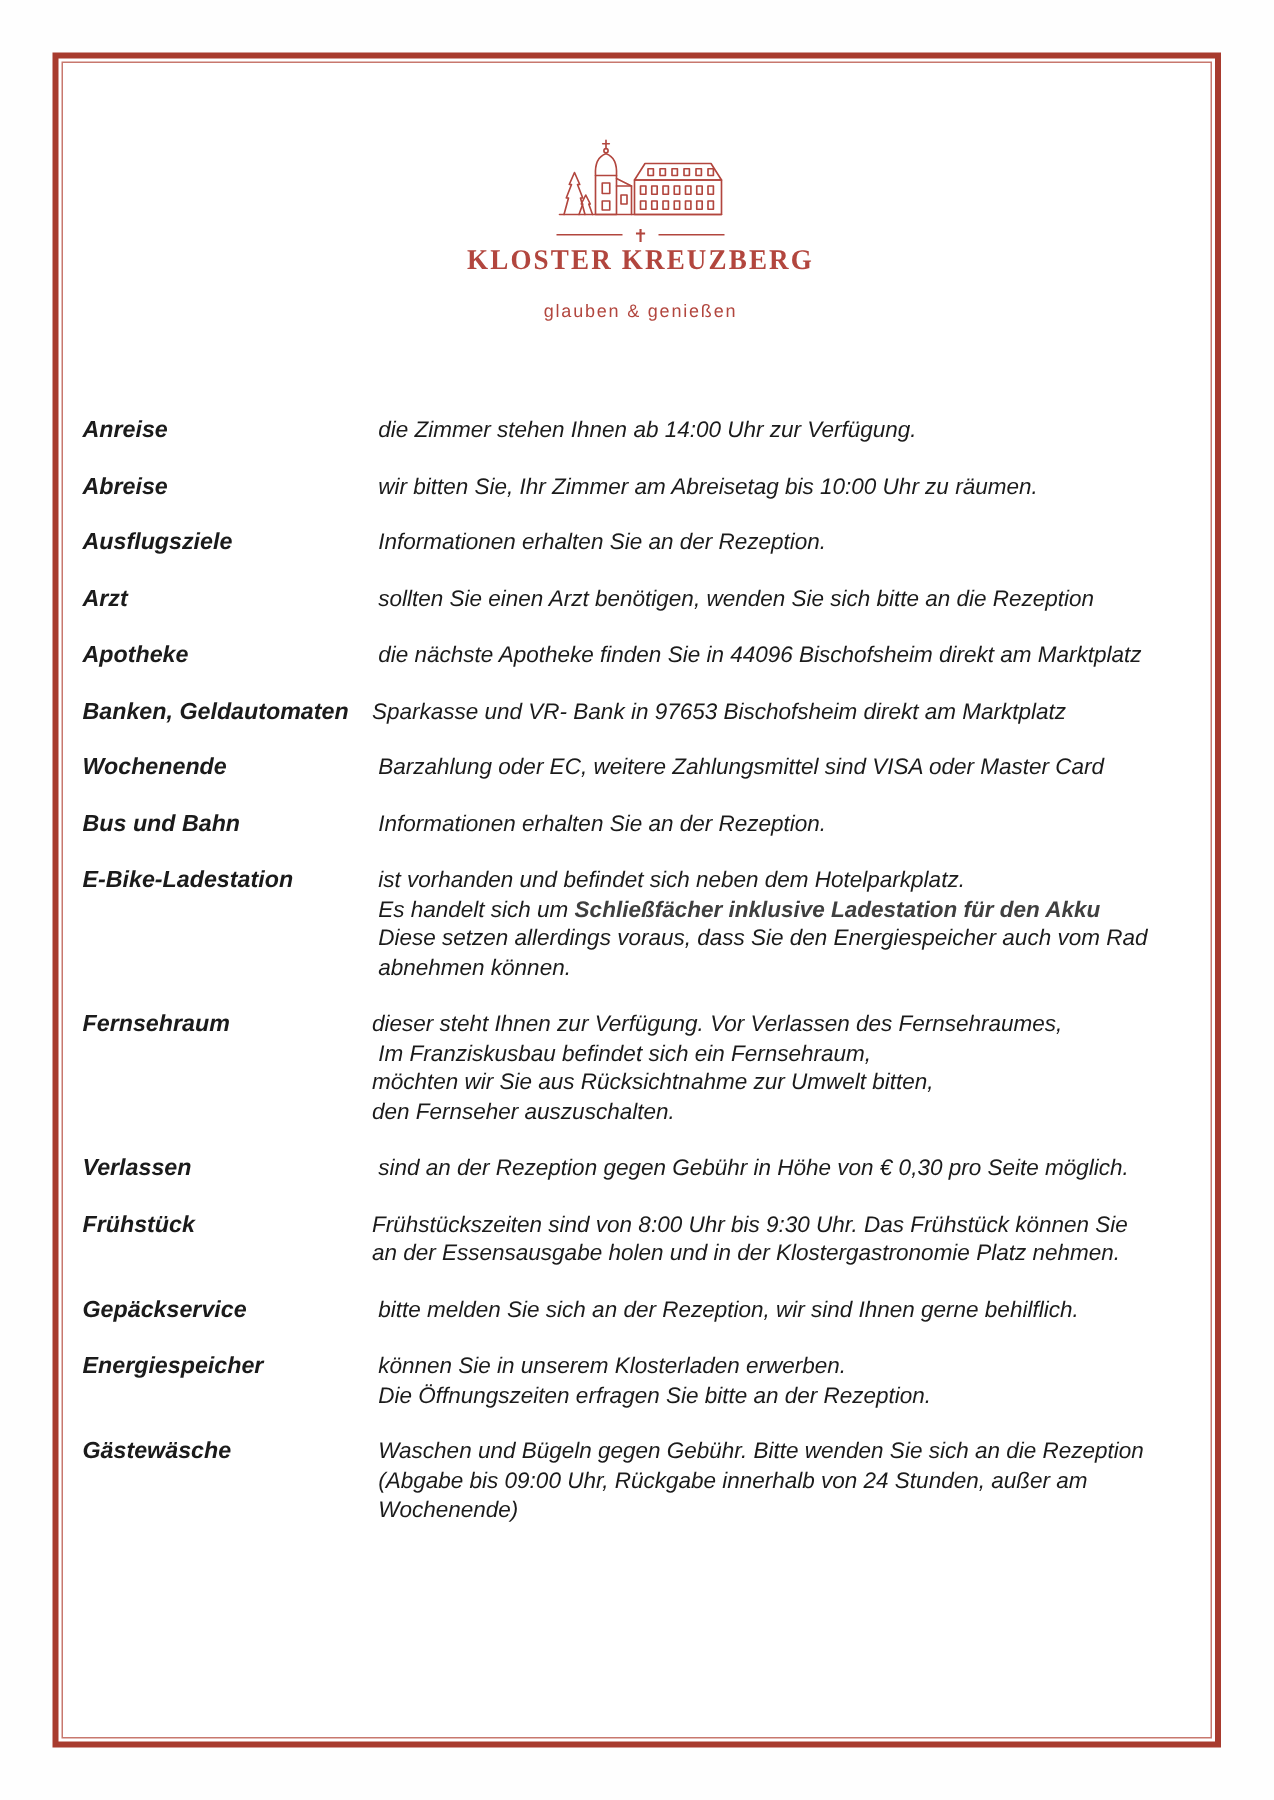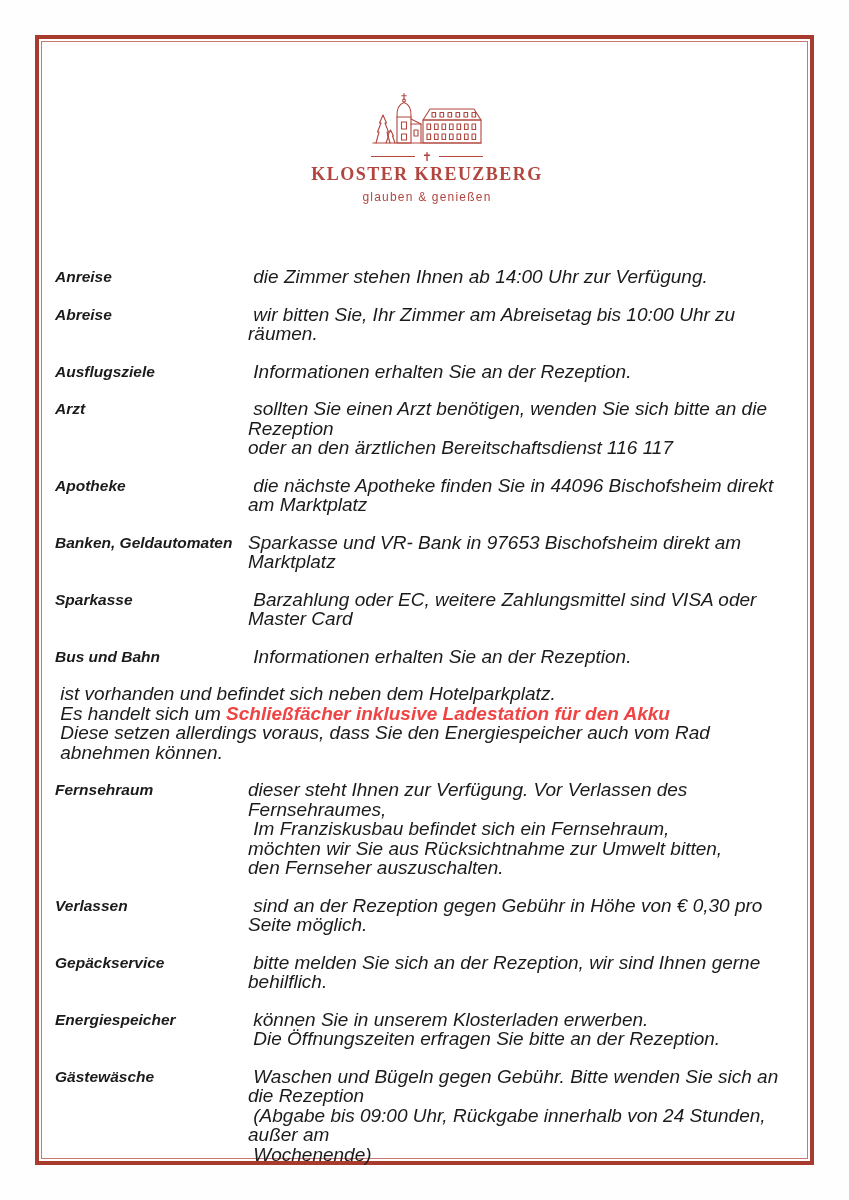--- a/index.html
+++ b/index.html
@@ -71,21 +71,21 @@
     line-height: 22px;
     letter-spacing: 1.5px;
     color: #b2463e;
     transform: scaleX(0.95);
   }
   .logo-tagline {
     font-size: 12px;
     line-height: 16px;
     letter-spacing: 1.2px;
     color: #b2463e;
-    margin-top: 4px;
+    margin-top: 14px;
   }
   
   .entries {
     margin-top: 62px;
   }
   .entry {
     display: flex;
     margin-bottom: 18px;
   }
   .term {
@@ -93,31 +93,31 @@
     width: 193px;
     font-weight: 700;
     font-style: italic;
     font-size: 15.5px;
     line-height: 19.5px;
     color: #1b1b1b;
   }
   .desc {
     flex: 1;
     font-style: italic;
-    font-size: 19px;
+    font-size: 15px;
     line-height: 19.5px;
     color: #1b1b1b;
     padding-right: 4px;
   }
   .desc .line {
     white-space: pre-wrap;
   }
   .seg-bold {
     font-weight: 700;
-    color: #ef4444;
+    color: #404040;
   }
 </style>
 </head>
 <body>
 
 <div class="sheet">
   <div class="frame-outer">
     <div class="frame-inner">
 
       <div class="logo-block">
@@ -193,53 +193,53 @@
     <div class="term">Ausflugsziele</div>
     <div class="desc">
               <div class="line"><span> Informationen erhalten Sie an der Rezeption.</span></div>
             </div>
   </div>
 
   <div class="entry">
     <div class="term">Arzt</div>
     <div class="desc">
               <div class="line"><span> sollten Sie einen Arzt benötigen, wenden Sie sich bitte an die Rezeption</span></div>
-              <div class="line"><span>oder an den ärztlichen Bereitschaftsdienst 116 117</span></div>
             </div>
   </div>
 
   <div class="entry">
     <div class="term">Apotheke</div>
     <div class="desc">
               <div class="line"><span> die nächste Apotheke finden Sie in 44096 Bischofsheim direkt am Marktplatz</span></div>
             </div>
   </div>
 
   <div class="entry">
     <div class="term">Banken, Geldautomaten</div>
     <div class="desc">
               <div class="line"><span>Sparkasse und VR- Bank in 97653 Bischofsheim direkt am Marktplatz</span></div>
             </div>
   </div>
 
   <div class="entry">
-    <div class="term">Sparkasse</div>
+    <div class="term">Wochenende</div>
     <div class="desc">
               <div class="line"><span> Barzahlung oder EC, weitere Zahlungsmittel sind VISA oder Master Card</span></div>
             </div>
   </div>
 
   <div class="entry">
     <div class="term">Bus und Bahn</div>
     <div class="desc">
               <div class="line"><span> Informationen erhalten Sie an der Rezeption.</span></div>
             </div>
   </div>
 
   <div class="entry">
+    <div class="term">E-Bike-Ladestation</div>
     <div class="desc">
               <div class="line"><span> ist vorhanden und befindet sich neben dem Hotelparkplatz.</span></div>
               <div class="line"><span> Es handelt sich um </span><span class="seg-bold">Schließfächer inklusive Ladestation für den Akku</span></div>
               <div class="line"><span> Diese setzen allerdings voraus, dass Sie den Energiespeicher auch vom Rad</span></div>
               <div class="line"><span> abnehmen können.</span></div>
             </div>
   </div>
 
   <div class="entry">
     <div class="term">Fernsehraum</div>
@@ -251,20 +251,27 @@
             </div>
   </div>
 
   <div class="entry">
     <div class="term">Verlassen</div>
     <div class="desc">
               <div class="line"><span> sind an der Rezeption gegen Gebühr in Höhe von € 0,30 pro Seite möglich.</span></div>
             </div>
   </div>
 
+  <div class="entry">
+    <div class="term">Frühstück</div>
+    <div class="desc">
+              <div class="line"><span>Frühstückszeiten sind von 8:00 Uhr bis 9:30 Uhr. Das Frühstück können Sie</span></div>
+              <div class="line"><span>an der Essensausgabe holen und in der Klostergastronomie Platz nehmen.</span></div>
+            </div>
+  </div>
 
   <div class="entry">
     <div class="term">Gepäckservice</div>
     <div class="desc">
               <div class="line"><span> bitte melden Sie sich an der Rezeption, wir sind Ihnen gerne behilflich.</span></div>
             </div>
   </div>
 
   <div class="entry">
     <div class="term">Energiespeicher</div>

